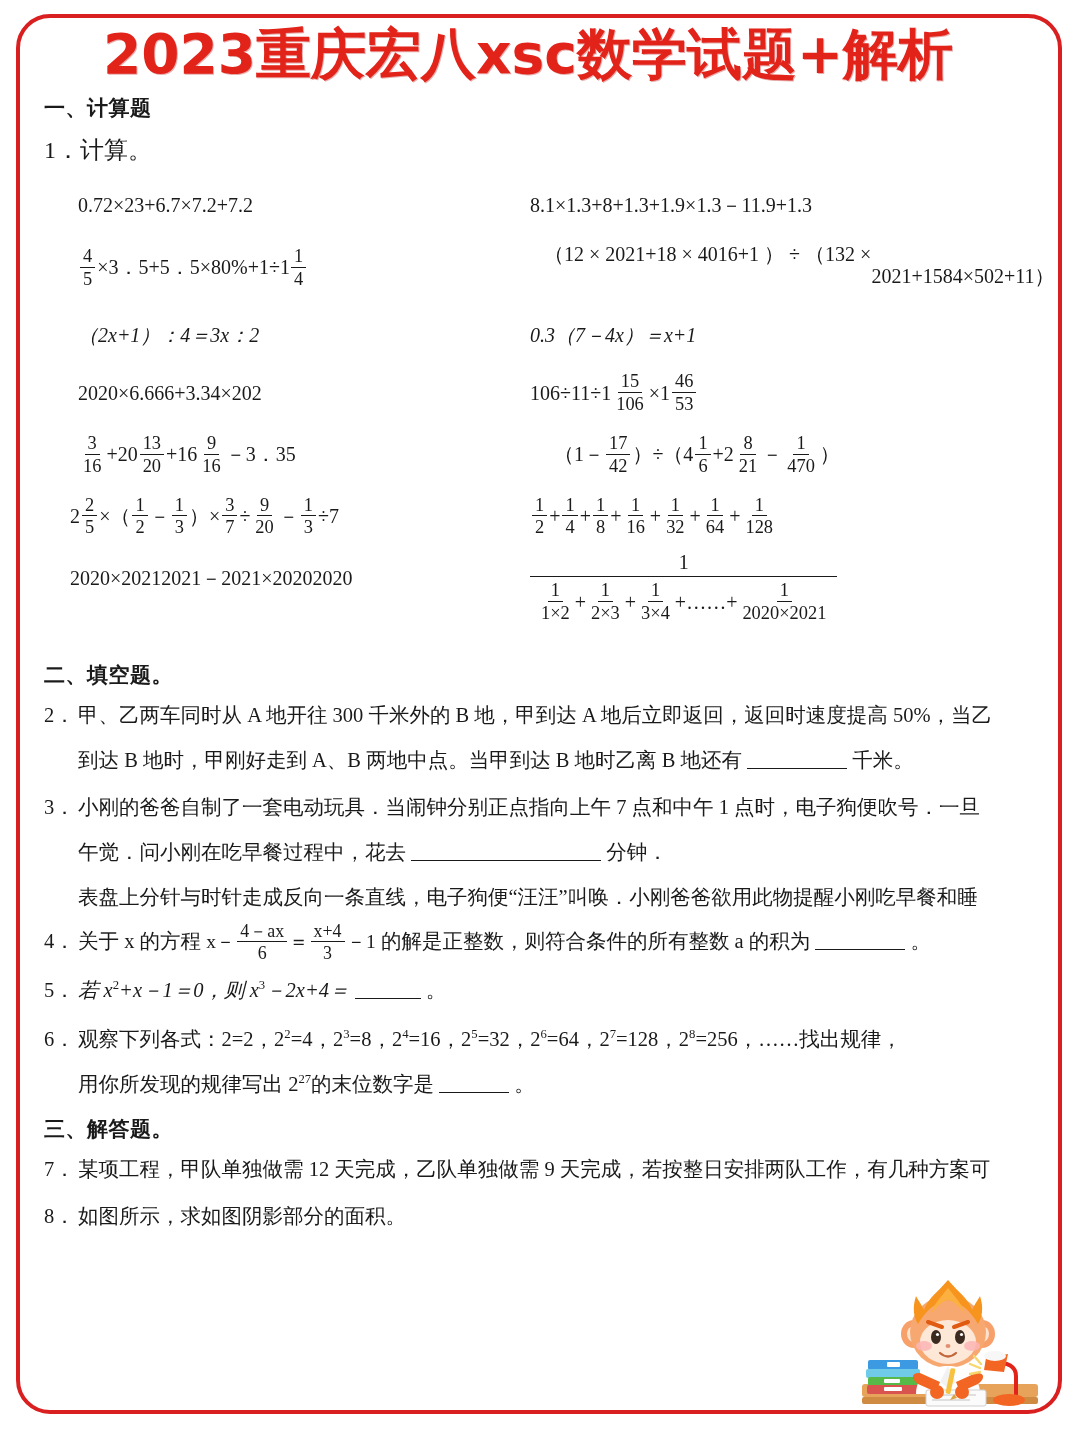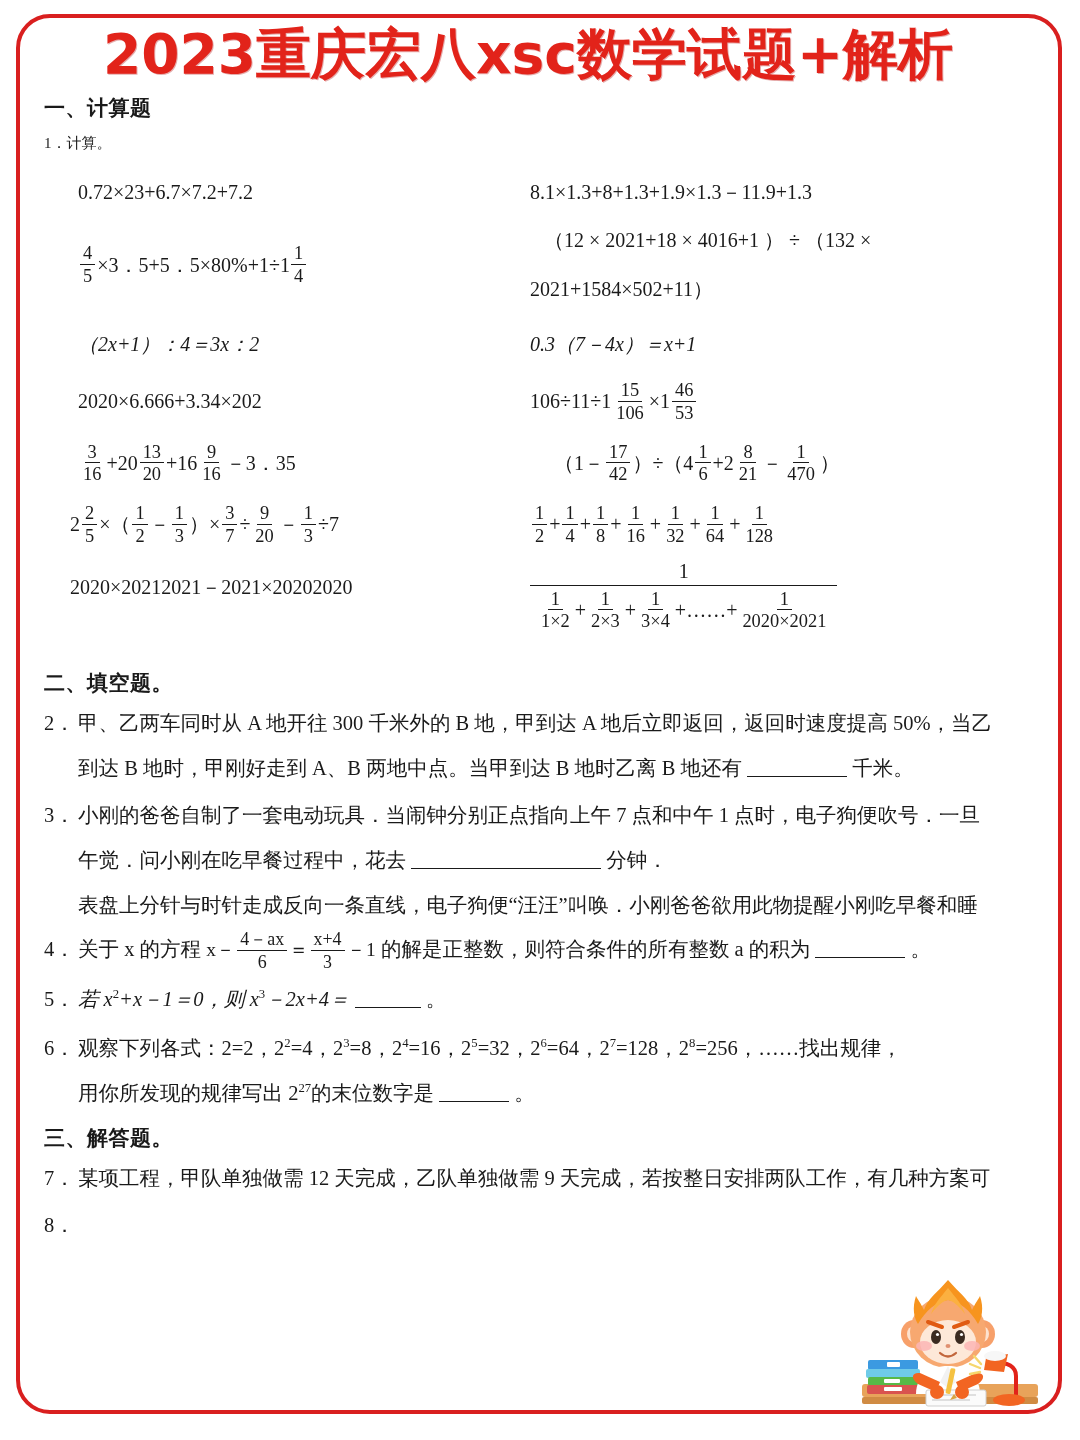--- a/index.html
+++ b/index.html
@@ -63,21 +63,21 @@
   
   .section-head {
     font-weight: bold;
     font-size: 21px;
     margin: 6px 0 6px 0;
     letter-spacing: 0.5px;
   }
 
   
   .qline {
-    font-size: 15px;
+    font-size: 24px;
     line-height: 1.55;
     margin: 2px 0;
   }
 
   .prob-para {
     font-size: 20.5px;
     line-height: 2.0;
     margin: 4px 0 2px 0;
     text-indent: 0;
     padding-left: 34px;
@@ -204,21 +204,21 @@
             <span class="num-f">4</span>
             <span class="den-f">5</span>
           </span>
           <span>×3．5+5．5×80%+1÷1</span>
           <span class="frac" style="margin-left:1px;">
             <span class="num-f">1</span>
             <span class="den-f">4</span>
           </span>
         </span>
       </div>
-      <div class="mcell right" style="flex-direction:column;align-items:flex-start;padding-top:8px;padding-bottom:8px;">
+      <div class="mcell right" style="flex-direction:row;align-items:flex-start;padding-top:8px;padding-bottom:8px;">
         <span class="mexpr" style="margin-left:14px;">（12 × 2021+18 × 4016+1 ） ÷ （132 ×</span>
         <span class="mexpr" style="margin-top:22px;">2021+1584×502+11）</span>
       </div>
 
       <div class="mcell left" style="padding-top:16px;">
         <span class="mexpr ital">（2x+1）：4＝3x：2</span>
       </div>
       <div class="mcell right" style="padding-top:16px;">
         <span class="mexpr ital">0.3（7－4x）＝x+1</span>
       </div>
@@ -457,20 +457,21 @@
 
     <div class="section-head" style="margin-top:10px;">三、解答题。</div>
 
     <div class="prob-para">
       <span class="num">7．</span>
       <span>某项工程，甲队单独做需 12 天完成，乙队单独做需 9 天完成，若按整日安排两队工作，有几种方案可</span>
     </div>
 
     <div class="prob-para" style="margin-top:6px;">
       <span class="num">8．</span>
+      <span>如图所示，求如图阴影部分的面积。</span>
     </div>
 
   </div>
 
   <svg id="mascot" viewBox="0 0 210 150" xmlns="http://www.w3.org/2000/svg">
 
     <rect x="18" y="112" width="176" height="13" rx="3" fill="#e8a35a"></rect>
     <rect x="18" y="125" width="176" height="7" rx="2" fill="#d08b43"></rect>
 
     <rect x="24" y="88" width="50" height="10" rx="2" fill="#3b9ae1"></rect>

